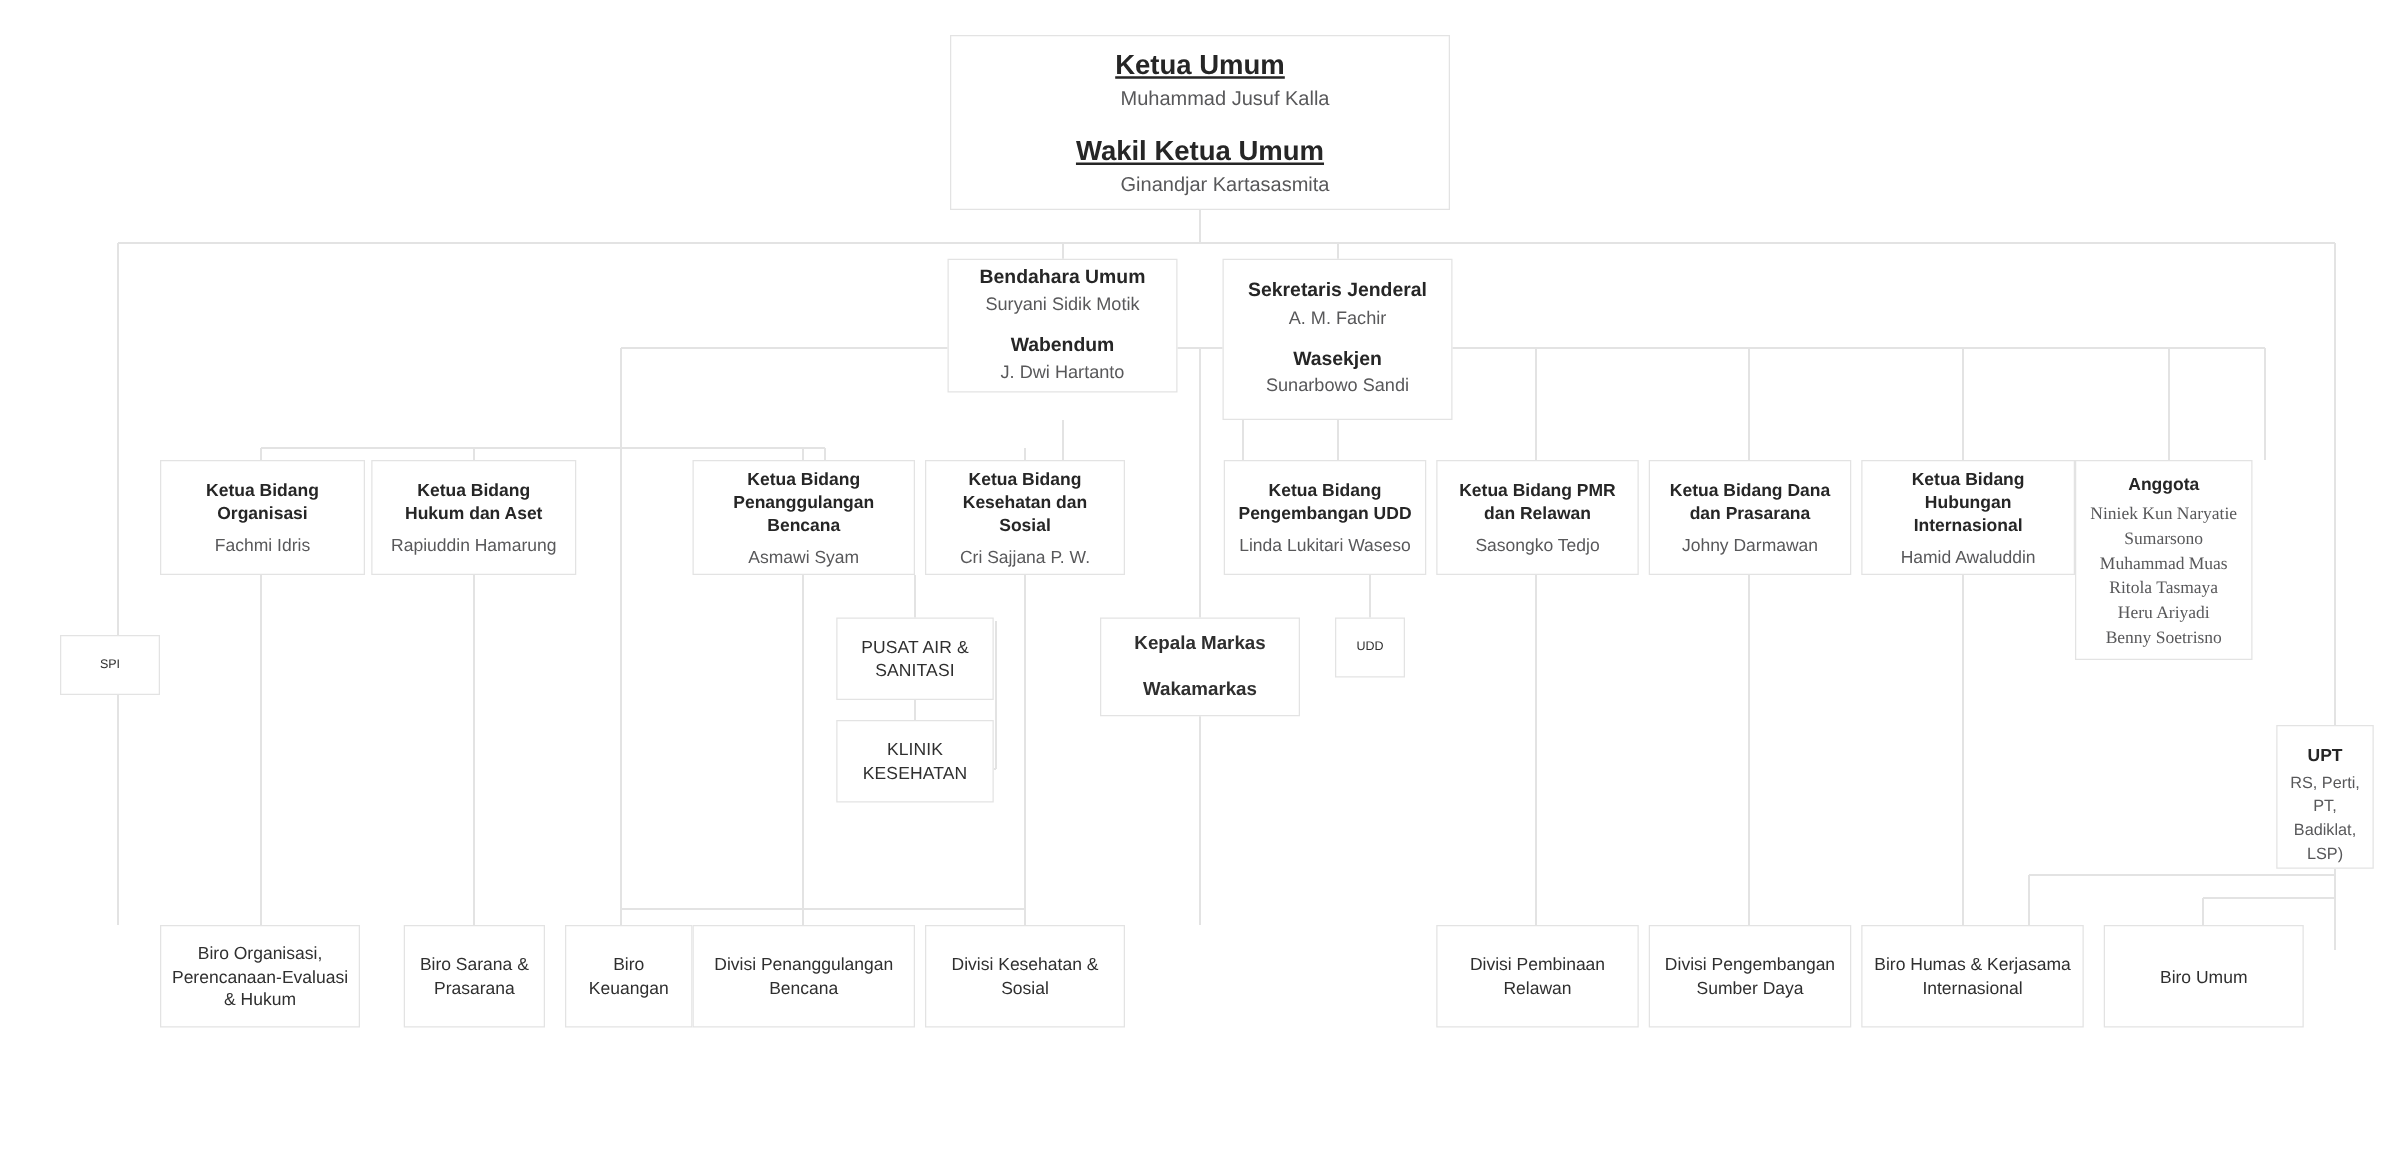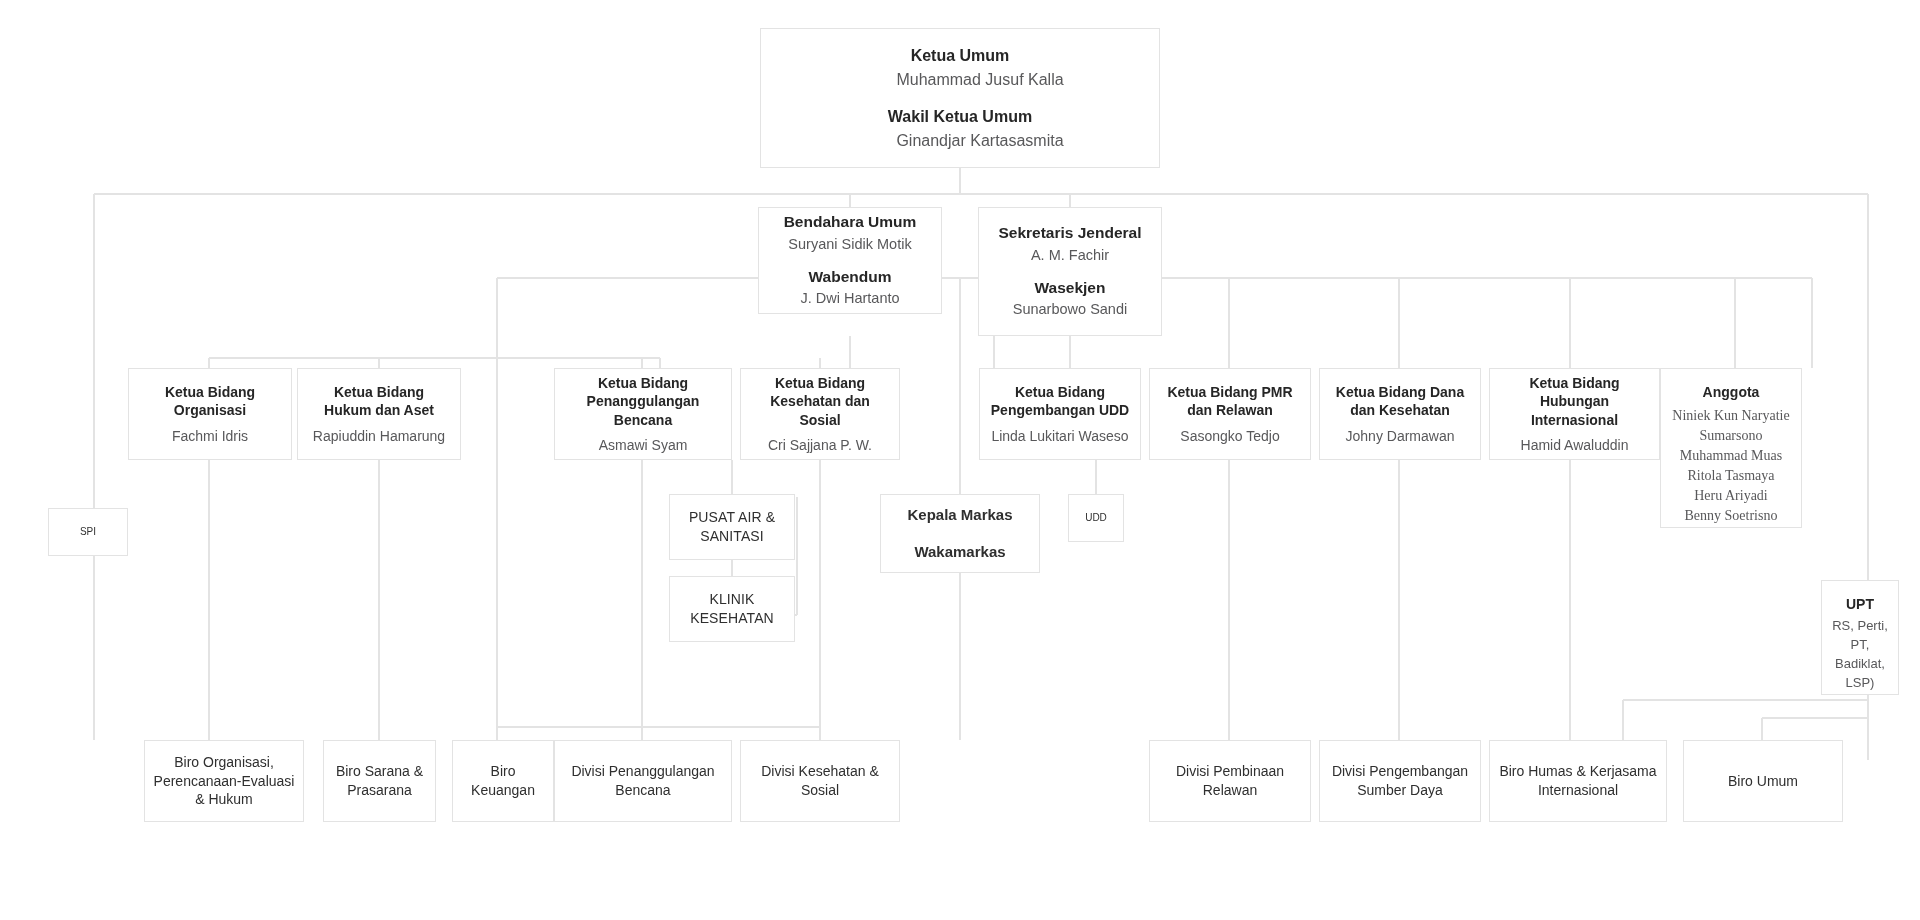--- a/index.html
+++ b/index.html
@@ -48,21 +48,21 @@
     white-space: pre-line;
   }
   .person {
     font-weight: normal;
     font-size: 14.5px;
     color: #58585a;
     white-space: pre-line;
     margin-top: 2px;
   }
   
-  .node-top .role { font-size: 16px; }
+  .node-top .role { font-size: 22px; text-decoration: underline; }
   .node-top .person { font-size: 16px; margin-top: 3px; margin-left: 40px; }
   .node-top .pair + .pair { margin-top: 16px; }
   .pair { display: flex; flex-direction: column; align-items: center; }
 
   
   .node-officer .role { font-size: 15.5px; }
   .node-officer .person { font-size: 14.5px; }
   .node-officer .pair + .pair { margin-top: 13px; }
 
   
@@ -256,31 +256,31 @@
   </div>
 
   <div class="node node-bidang" style="left:1149px; top:368px; width:162px; height:92px;">
     <div class="role">Ketua Bidang PMR
 dan Relawan</div>
     <div class="person">Sasongko Tedjo</div>
   </div>
 
   <div class="node node-bidang" style="left:1319px; top:368px; width:162px; height:92px;">
     <div class="role">Ketua Bidang Dana
-dan Kesehatan</div>
+dan Prasarana</div>
     <div class="person">Johny Darmawan</div>
   </div>
 
   <div class="node node-bidang" style="left:1489px; top:368px; width:171px; height:92px;">
     <div class="role">Ketua Bidang
 Hubungan Internasional</div>
     <div class="person">Hamid Awaluddin</div>
   </div>
 
-  <div class="node node-anggota" style="left:1660px; top:368px; width:142px; height:160px;">
+  <div class="node node-anggota" style="left:1660px; top:368px; width:142px; height:160px;justify-content:flex-end;">
     <div class="role">Anggota</div>
     <div class="member-list">
       <span class="member">Niniek Kun Naryatie</span>
       <span class="member">Sumarsono</span>
       <span class="member">Muhammad Muas</span>
       <span class="member">Ritola Tasmaya</span>
       <span class="member">Heru Ariyadi</span>
       <span class="member">Benny Soetrisno</span>
     </div>
   </div>
@@ -309,21 +309,21 @@
   </div>
 
   <div class="node node-upt" style="left:1821px; top:580px; width:78px; height:115px;">
     <div class="role">UPT</div>
     <div class="detail">RS, Perti,
 PT,
 Badiklat,
 LSP)</div>
   </div>
 
-  <div class="node node-unit" style="left:144px; top:740px; width:160px; height:82px;">
+  <div class="node node-unit" style="left:128px; top:740px; width:160px; height:82px;">
     <div class="label">Biro Organisasi,
 Perencanaan-Evaluasi
 &amp; Hukum</div>
   </div>
 
   <div class="node node-unit" style="left:323px; top:740px; width:113px; height:82px;">
     <div class="label">Biro Sarana
 &amp; Prasarana</div>
   </div>
 

